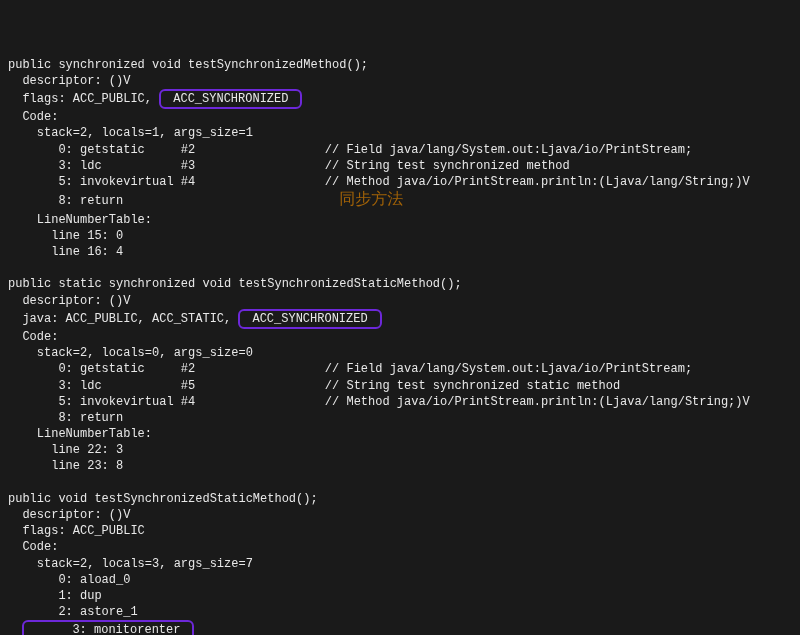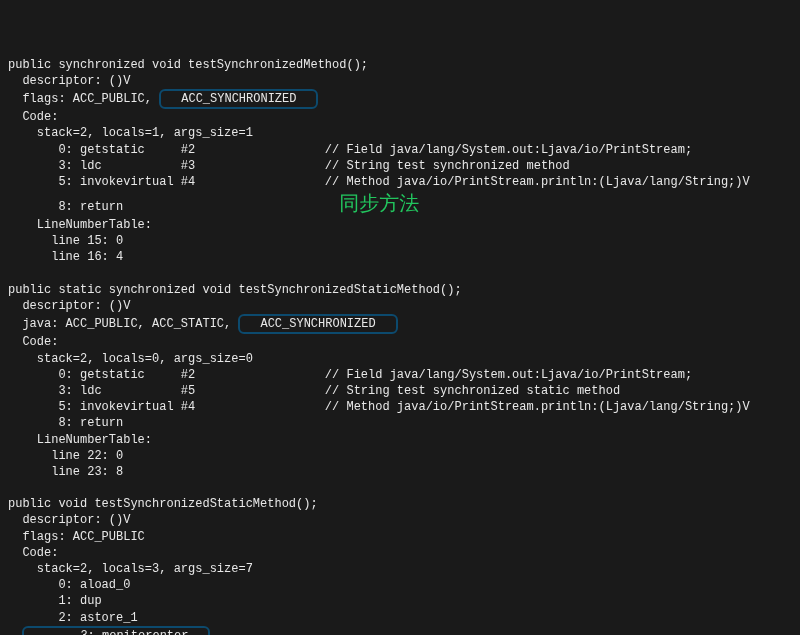--- a/index.html
+++ b/index.html
@@ -9,29 +9,29 @@
     color: #e8e8e8;
     font-family: "Menlo", "Consolas", "Courier New", monospace;
     font-size: 12px;
     line-height: 1.35;
     white-space: pre;
     width: 800px;
     box-sizing: border-box;
     overflow: hidden;
   }
   .box {
-    border: 2px solid #0c4a6e;
+    border: 2px solid #6d28d9;
     border-radius: 6px;
-    padding: 0 20px;
+    padding: 0 12px;
     display: inline-block;
   }
   .cn {
-    color: #22c55e;
-    font-family: Liberation Sans, sans-serif;
-    font-size: 20px;
+    color: #a16207;
+    font-family: Liberation Mono, monospace;
+    font-size: 16px;
     font-weight: 500;
     display: inline-block;
   }
 </style>
 </head>
 <body>
 
 
 <span>public synchronized void testSynchronizedMethod();</span>
 <span>  descriptor: ()V</span>
@@ -49,21 +49,21 @@
 <span>public static synchronized void testSynchronizedStaticMethod();</span>
 <span>  descriptor: ()V</span>
 <span>  java: ACC_PUBLIC, ACC_STATIC, </span><span class="box">ACC_SYNCHRONIZED</span>
 <span>  Code:</span>
 <span>    stack=2, locals=0, args_size=0</span>
 <span>       0: getstatic     #2                  // Field java/lang/System.out:Ljava/io/PrintStream;</span>
 <span>       3: ldc           #5                  // String test synchronized static method</span>
 <span>       5: invokevirtual #4                  // Method java/io/PrintStream.println:(Ljava/lang/String;)V</span>
 <span>       8: return</span>
 <span>    LineNumberTable:</span>
-<span>      line 22: 0</span>
+<span>      line 22: 3</span>
 <span>      line 23: 8</span>
 
 <span>public void testSynchronizedStaticMethod();</span>
 <span>  descriptor: ()V</span>
 <span>  flags: ACC_PUBLIC</span>
 <span>  Code:</span>
 <span>    stack=2, locals=3, args_size=7</span>
 <span>       0: aload_0</span>
 <span>       1: dup</span>
 <span>       2: astore_1</span>

